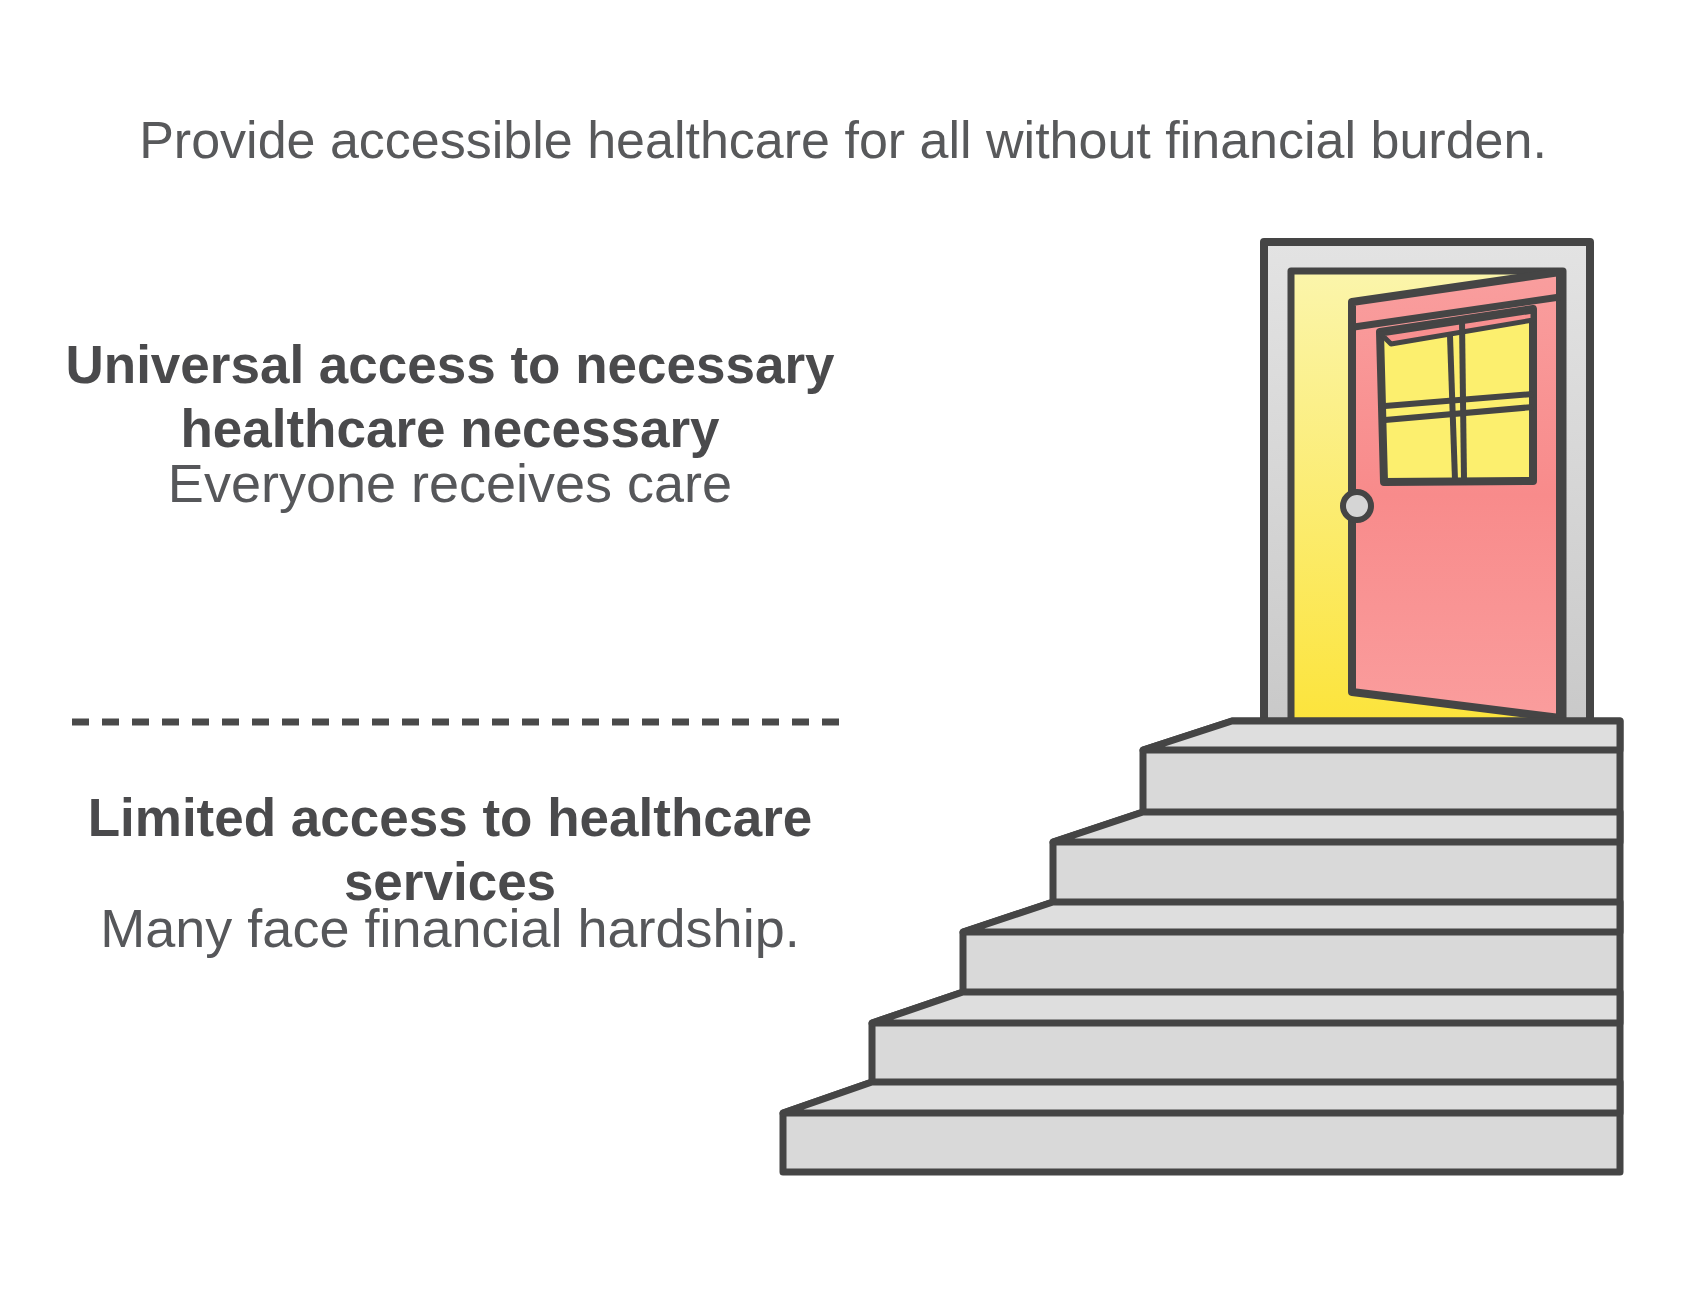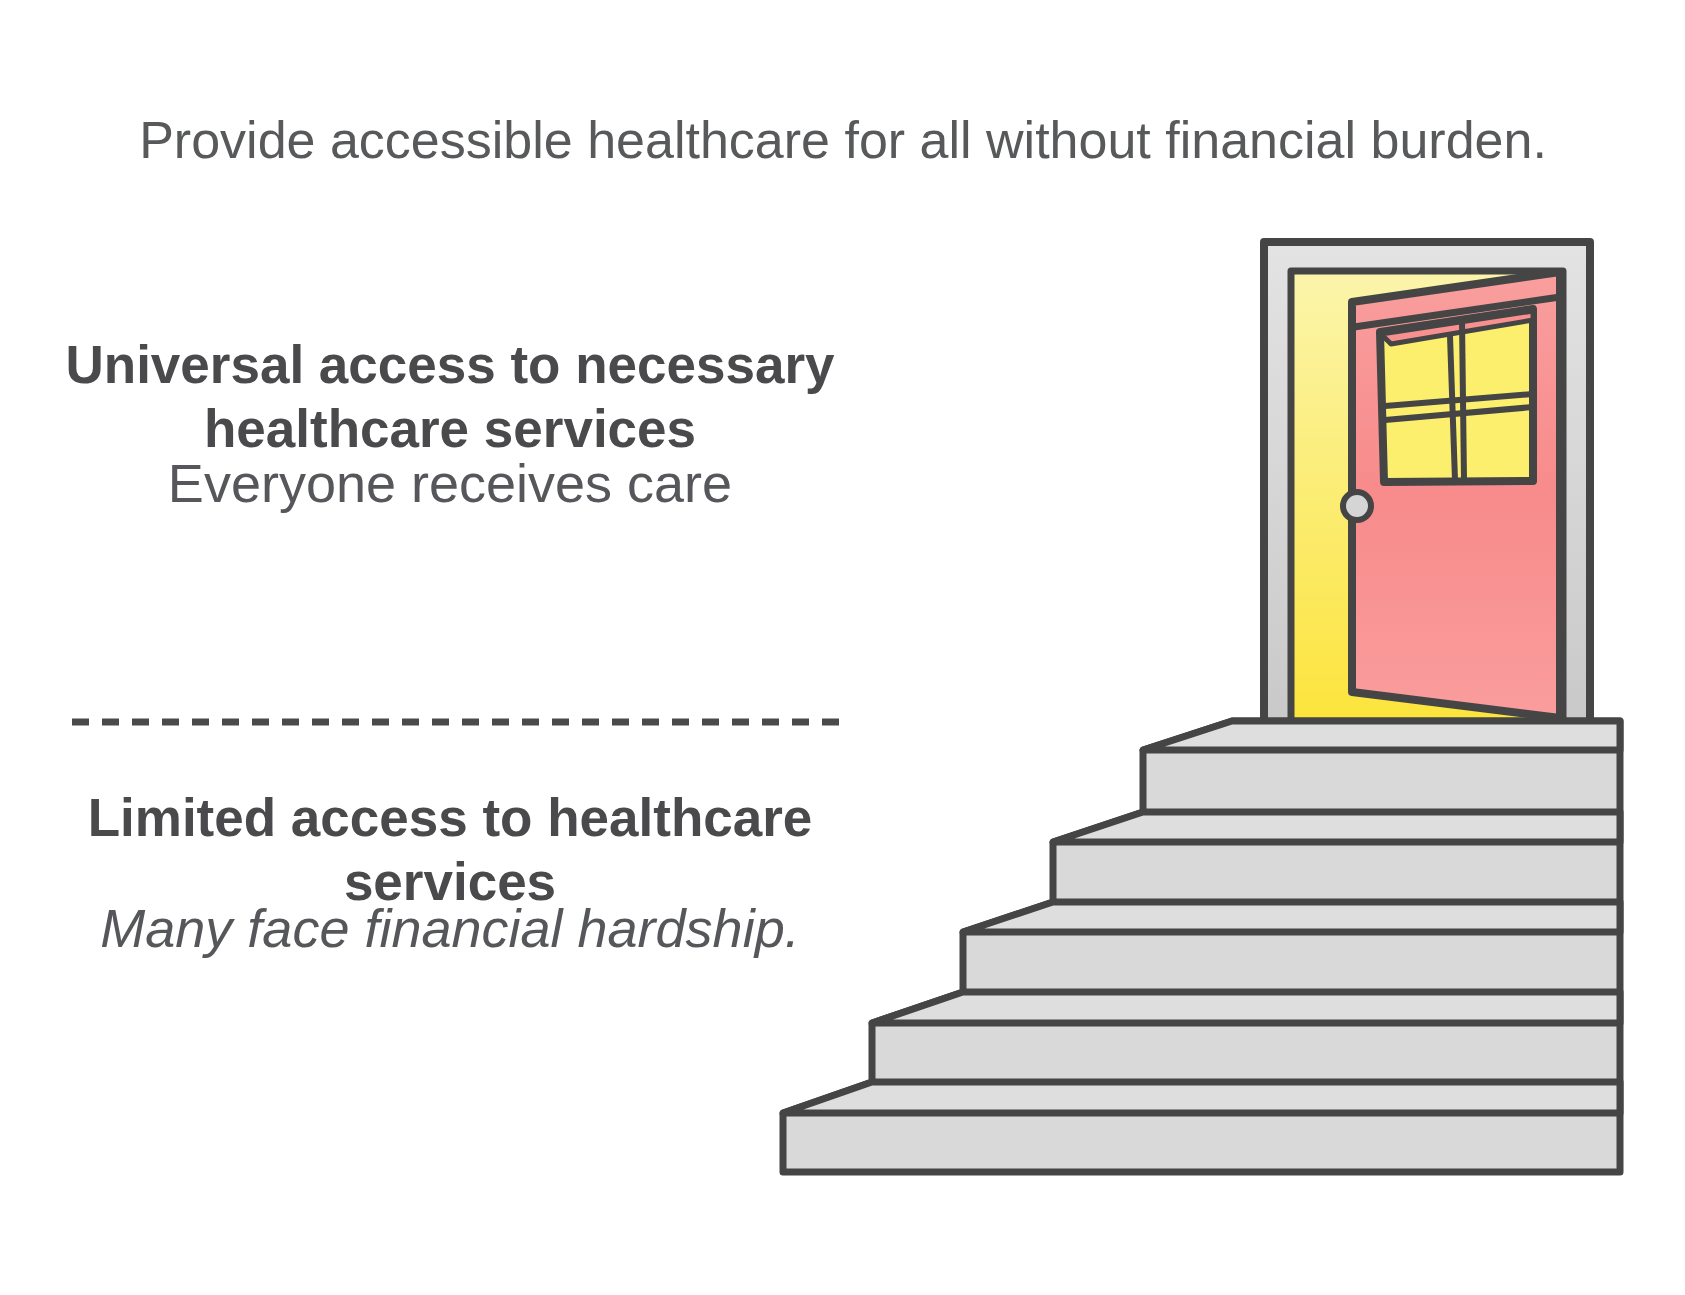--- a/index.html
+++ b/index.html
@@ -18,34 +18,34 @@
     position:absolute;left:0;width:790px;text-align:center;
     font-size:53px;line-height:64px;font-weight:700;color:#4A4A4C;margin-top:32px;
   }
   .bodytext{
     position:absolute;left:0;width:790px;text-align:center;
     font-size:54px;line-height:64px;font-weight:400;color:#56575A;
   }
   .h-benefit{top:301px;}
   .b-benefit{top:451px;}
   .h-problem{top:754px;}
-  .b-problem{top:896px;font-style:italic;}
+  .b-problem{top:896px;}
   .illus{position:absolute;left:0;top:0;width:1685px;height:1295px;}
 </style>
 </head>
 <body>
 
 <div class="canvas">
 
   <div class="title">Provide accessible healthcare for all without financial burden.</div>
 
   <div class="left-col">
     <div class="heading h-benefit">
       <div>Universal access to necessary</div>
-      <div>healthcare services</div>
+      <div>healthcare necessary</div>
     </div>
     <div class="bodytext b-benefit">
       <div>Everyone receives care</div>
     </div>
     <div class="heading h-problem">
       <div>Limited access to healthcare</div>
       <div>services</div>
     </div>
     <div class="bodytext b-problem">
       <div>Many face financial hardship.</div>

